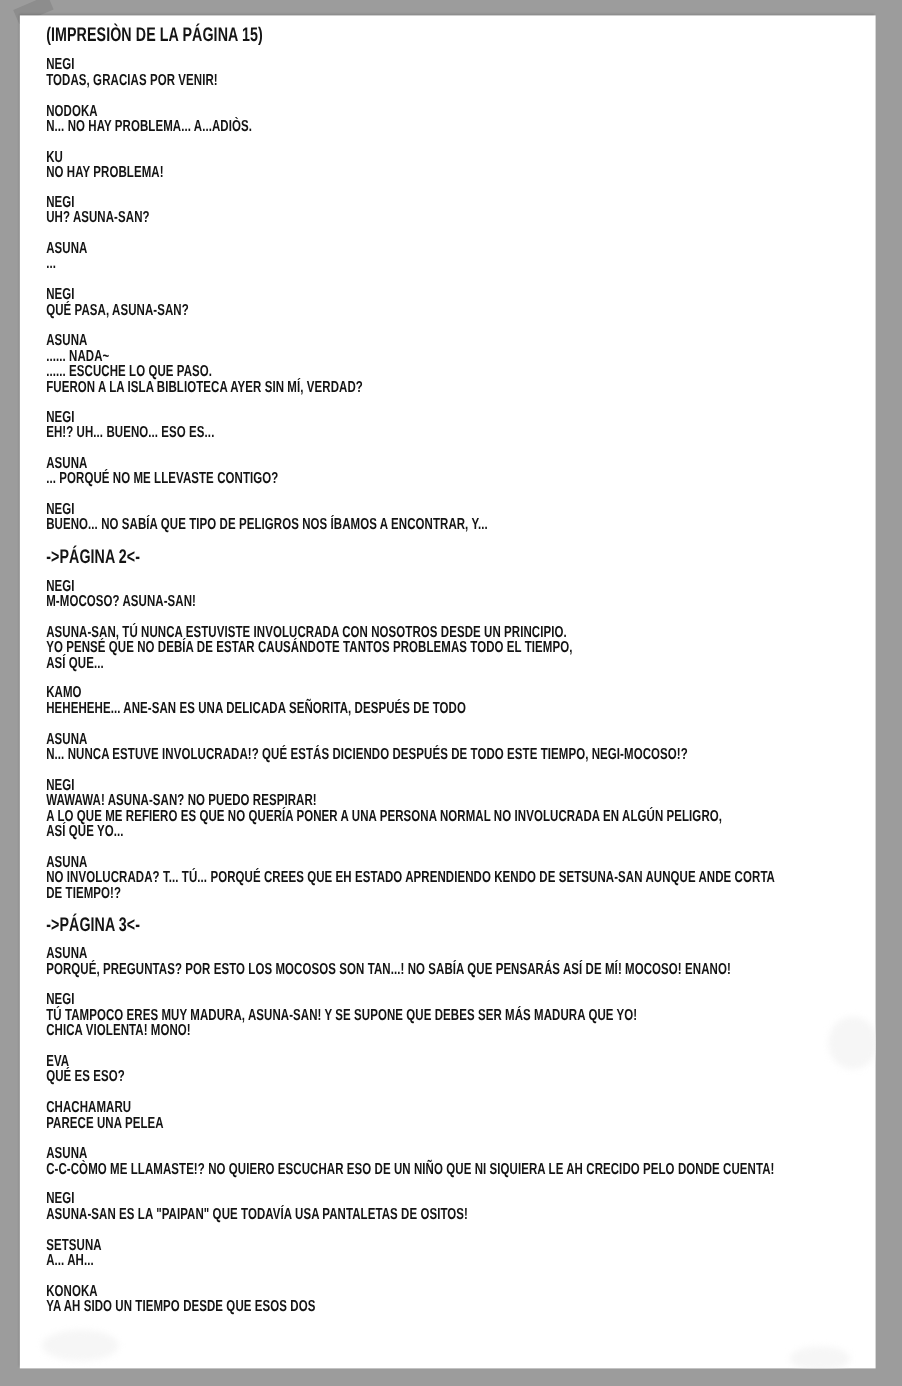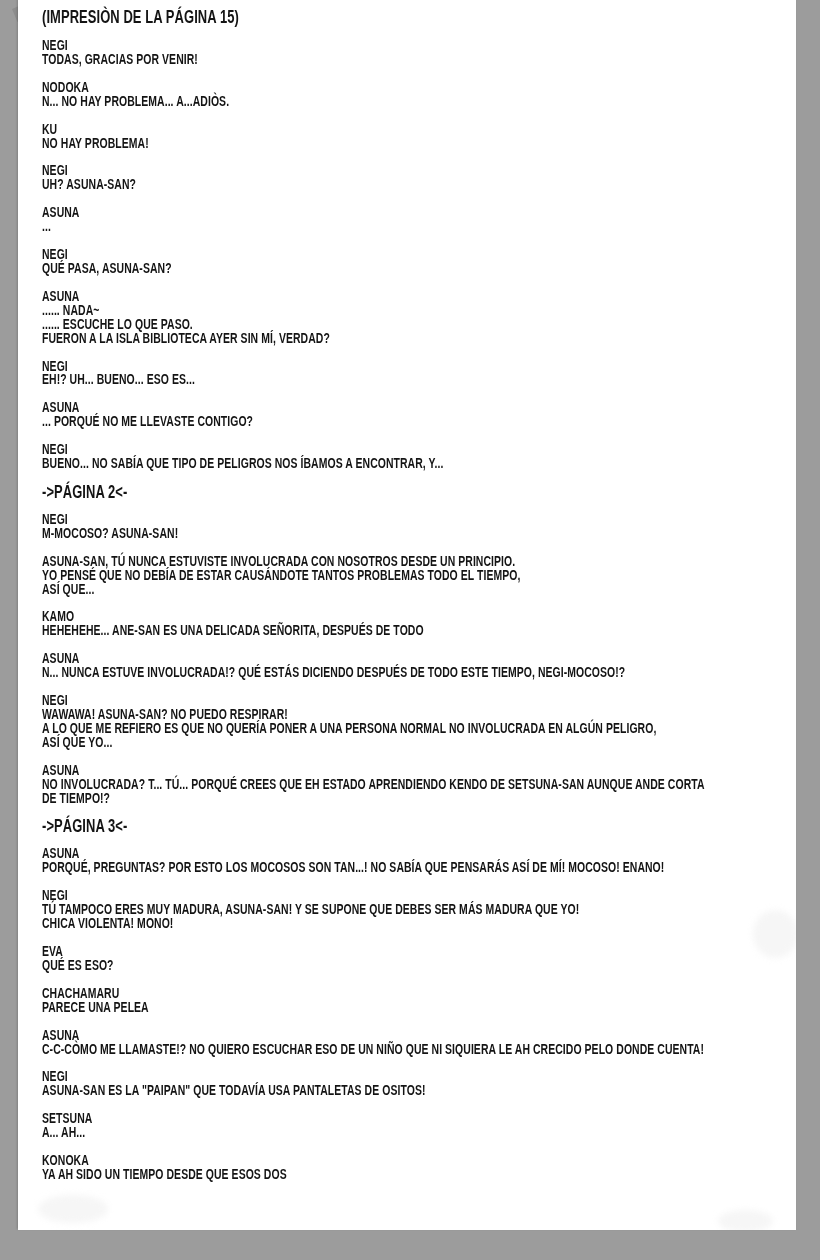--- a/index.html
+++ b/index.html
@@ -23,21 +23,21 @@
     top: 9px;
     width: 34px;
     height: 14px;
     background: #8d8d8d;
     transform: rotate(-23deg);
     transform-origin: 0 0;
   }
   .paper {
     position: absolute;
     left: 18px;
-    top: 0;
+    top: 14px;
     width: 778px;
     height: 1230px;
     background: var(--paper, #ffffff);
     overflow: hidden;
     box-shadow: -1px -1px 2px rgba(0,0,0,0.18);
   }
   .content {
     position: absolute;
     left: 24px;
     top: 10px;

